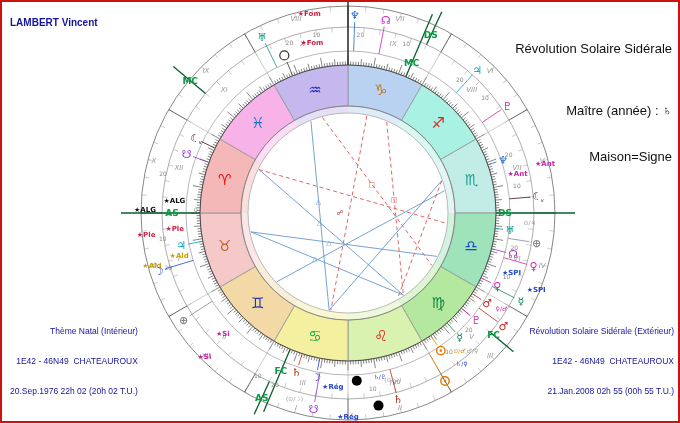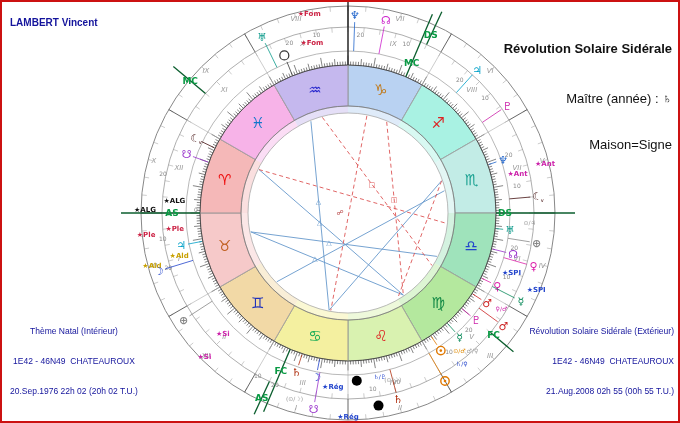--- a/index.html
+++ b/index.html
@@ -1,23 +1,23 @@
 <!DOCTYPE html>
 <html><head>
 <meta charset="utf-8">
 <style>
   html,body{margin:0;padding:0;background:#e8e8e8;}
   .frame{position:relative;width:680px;height:423px;background:#ffffff;border:2px solid #cc1111;
          box-sizing:border-box;overflow:hidden;font-family:"Liberation Sans","DejaVu Sans",sans-serif;}
   .corner{position:absolute;white-space:pre;}
   .tl{top:15px;left:8px;font-size:10px;font-weight:bold;color:#14149c;}
   .tr{top:3px;right:6px;text-align:right;color:#111;}
-  .tr .title{font-size:13px;font-weight:bold;margin-bottom:2px;}
+  .tr .title{font-size:13px;font-weight:normal;margin-bottom:14px;}
   .tr .info{font-size:13px;line-height:9.5px;}
-  .bl{bottom:5px;left:8px;text-align:center;color:#14149c;font-size:8.5px;line-height:10px;}
+  .bl{bottom:5px;left:8px;text-align:right;color:#14149c;font-size:8.5px;line-height:10px;}
   .br{bottom:5px;right:4px;text-align:right;color:#14149c;font-size:8.5px;line-height:10px;}
   svg text{font-family:"DejaVu Sans",sans-serif;}
   .chart-abs{position:absolute;top:0;left:0;}
 </style>
 </head>
 <body>
 
 <div class="frame">
   <div class="chart-abs" id="wheel-holder"><svg width="680" height="423">
         <g>
@@ -793,15 +793,15 @@
 
   <div class="corner bl">
     <div>Thème Natal (Intérieur)</div>
     <div>1E42 - 46N49  CHATEAUROUX</div>
     <div>20.Sep.1976 22h 02 (20h 02 T.U.)</div>
   </div>
 
   <div class="corner br">
     <div>Révolution Solaire Sidérale (Extérieur)</div>
     <div>1E42 - 46N49  CHATEAUROUX</div>
-    <div>21.Aug.2008 02h 55 (00h 55 T.U.)</div>
+    <div>21.Jan.2008 02h 55 (00h 55 T.U.)</div>
   </div>
 </div>
 
 </body></html>

